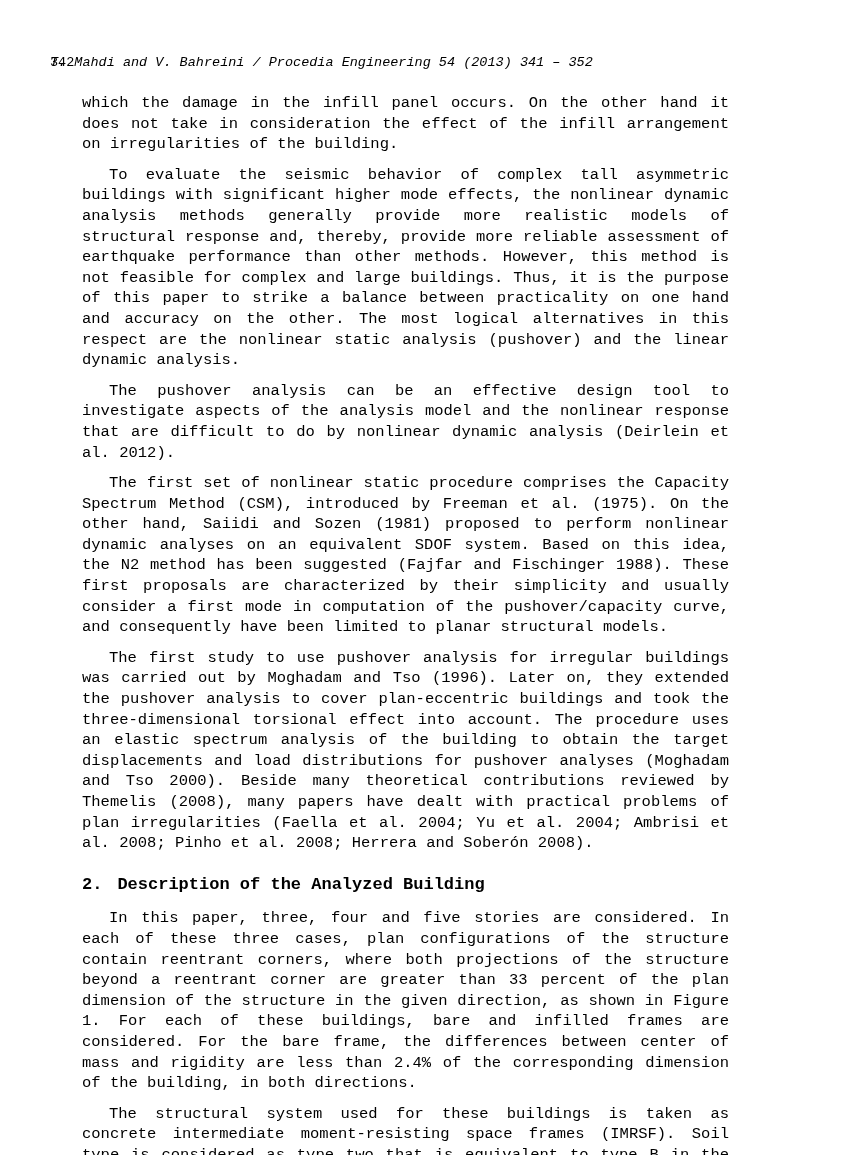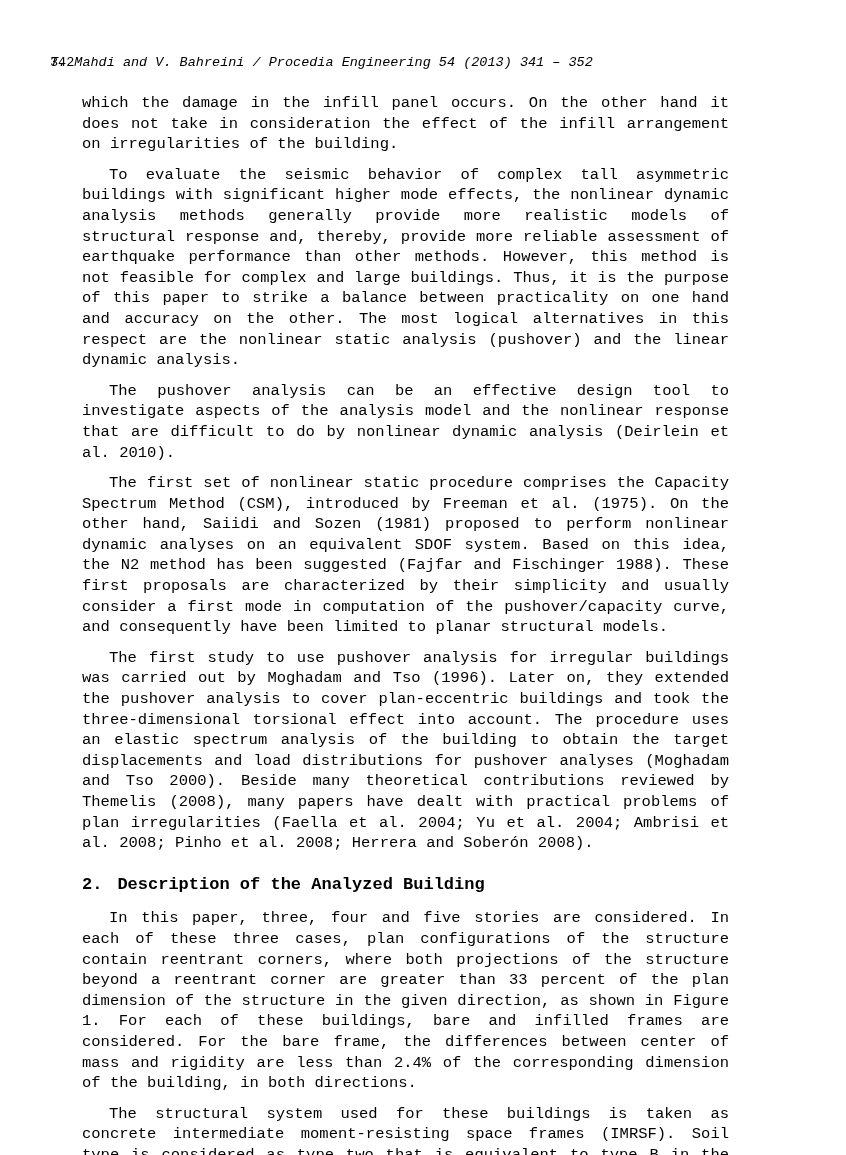--- a/index.html
+++ b/index.html
@@ -72,21 +72,21 @@
     <span class="page-number">342</span>
     <div class="running-head">T. Mahdi and V. Bahreini / Procedia Engineering 54 (2013) 341 – 352</div>
   </div>
 
   <div class="content">
 
     <p class="no-indent">which the damage in the infill panel occurs. On the other hand it does not take in consideration the effect of the infill arrangement on irregularities of the building.</p>
 
     <p class="indent">To evaluate the seismic behavior of complex tall asymmetric buildings with significant higher mode effects, the nonlinear dynamic analysis methods generally provide more realistic models of structural response and, thereby, provide more reliable assessment of earthquake performance than other methods. However, this method is not feasible for complex and large buildings. Thus, it is the purpose of this paper to strike a balance between practicality on one hand and accuracy on the other. The most logical alternatives in this respect are the nonlinear static analysis (pushover) and the linear dynamic analysis.</p>
 
-    <p class="indent">The pushover analysis can be an effective design tool to investigate aspects of the analysis model and the nonlinear response that are difficult to do by nonlinear dynamic analysis (Deirlein et al. 2010).</p>
+    <p class="indent">The pushover analysis can be an effective design tool to investigate aspects of the analysis model and the nonlinear response that are difficult to do by nonlinear dynamic analysis (Deirlein et al. 2012).</p>
 
     <p class="indent">The first set of nonlinear static procedure comprises the Capacity Spectrum Method (CSM), introduced by Freeman et al. (1975). On the other hand, Saiidi and Sozen (1981) proposed to perform nonlinear dynamic analyses on an equivalent SDOF system. Based on this idea, the N2 method has been suggested (Fajfar and Fischinger 1988). These first proposals are characterized by their simplicity and usually consider a first mode in computation of the pushover/capacity curve, and consequently have been limited to planar structural models.</p>
 
     <p class="indent">The first study to use pushover analysis for irregular buildings was carried out by Moghadam and Tso (1996). Later on, they extended the pushover analysis to cover plan-eccentric buildings and took the three-dimensional torsional effect into account. The procedure uses an elastic spectrum analysis of the building to obtain the target displacements and load distributions for pushover analyses (Moghadam and Tso 2000). Beside many theoretical contributions reviewed by Themelis (2008), many papers have dealt with practical problems of plan irregularities (Faella et al. 2004; Yu et al. 2004; Ambrisi et al. 2008; Pinho et al. 2008; Herrera and Soberón 2008).</p>
 
     <h2 class="section-heading">
       <span class="section-number">2.</span><span class="section-title">Description of the Analyzed Building</span>
     </h2>
 
     <p class="indent">In this paper, three, four and five stories are considered. In each of these three cases, plan configurations of the structure contain reentrant corners, where both projections of the structure beyond a reentrant corner are greater than 33 percent of the plan dimension of the structure in the given direction, as shown in Figure 1. For each of these buildings, bare and infilled frames are considered. For the bare frame, the differences between center of mass and rigidity are less than 2.4% of the corresponding dimension of the building, in both directions.</p>

